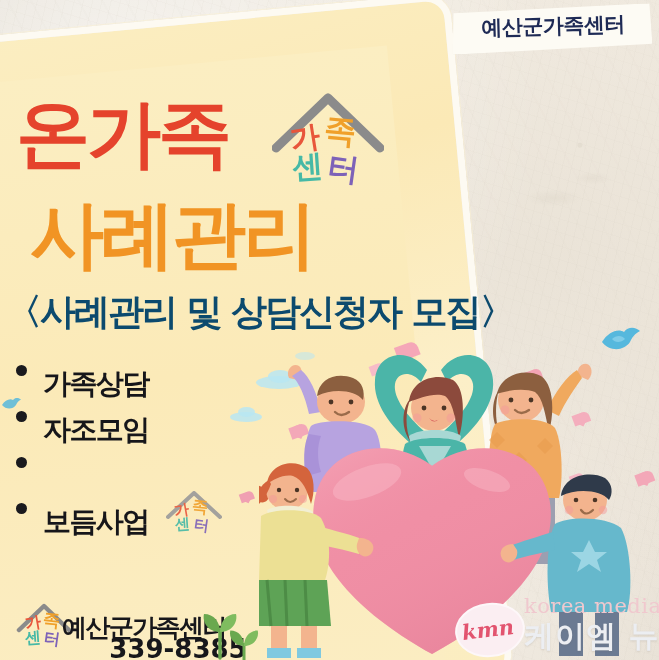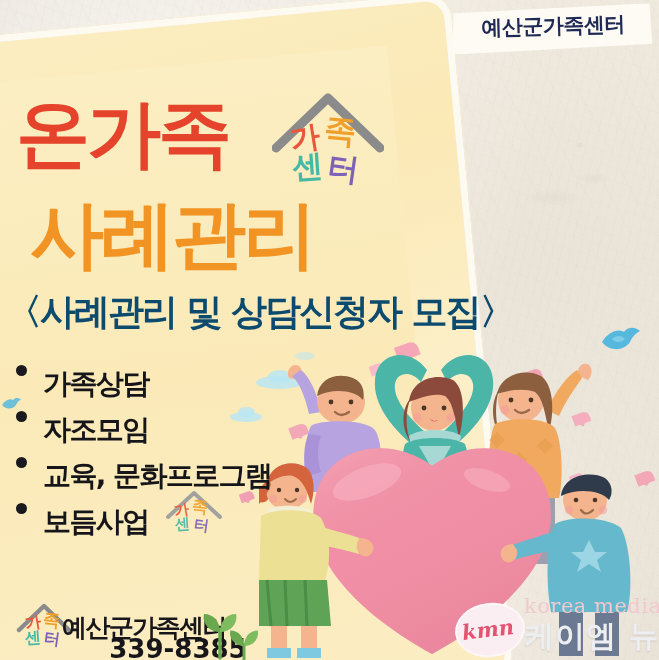--- a/index.html
+++ b/index.html
@@ -483,21 +483,20 @@
     <div class="bullet-row">
       <span class="bullet-dot"></span>
       <span class="bullet-label">가족상담</span>
     </div>
     <div class="bullet-row">
       <span class="bullet-dot"></span>
       <span class="bullet-label">자조모임</span>
     </div>
     <div class="bullet-row">
       <span class="bullet-dot"></span>
-      <span class="bullet-label">교육, 문화프로그램</span>
     </div>
     <div class="bullet-row">
       <span class="bullet-dot"></span>
       <span class="bullet-label">보듬사업</span>
     </div>
   </div>
 
   <div class="logo-mini">
     <svg class="logo-roof" viewBox="0 0 58 48">
       <path d="M3 30 L29 6 L55 30" stroke="#9a9a9a" stroke-width="4" fill="none" stroke-linecap="round" stroke-linejoin="round"></path>

